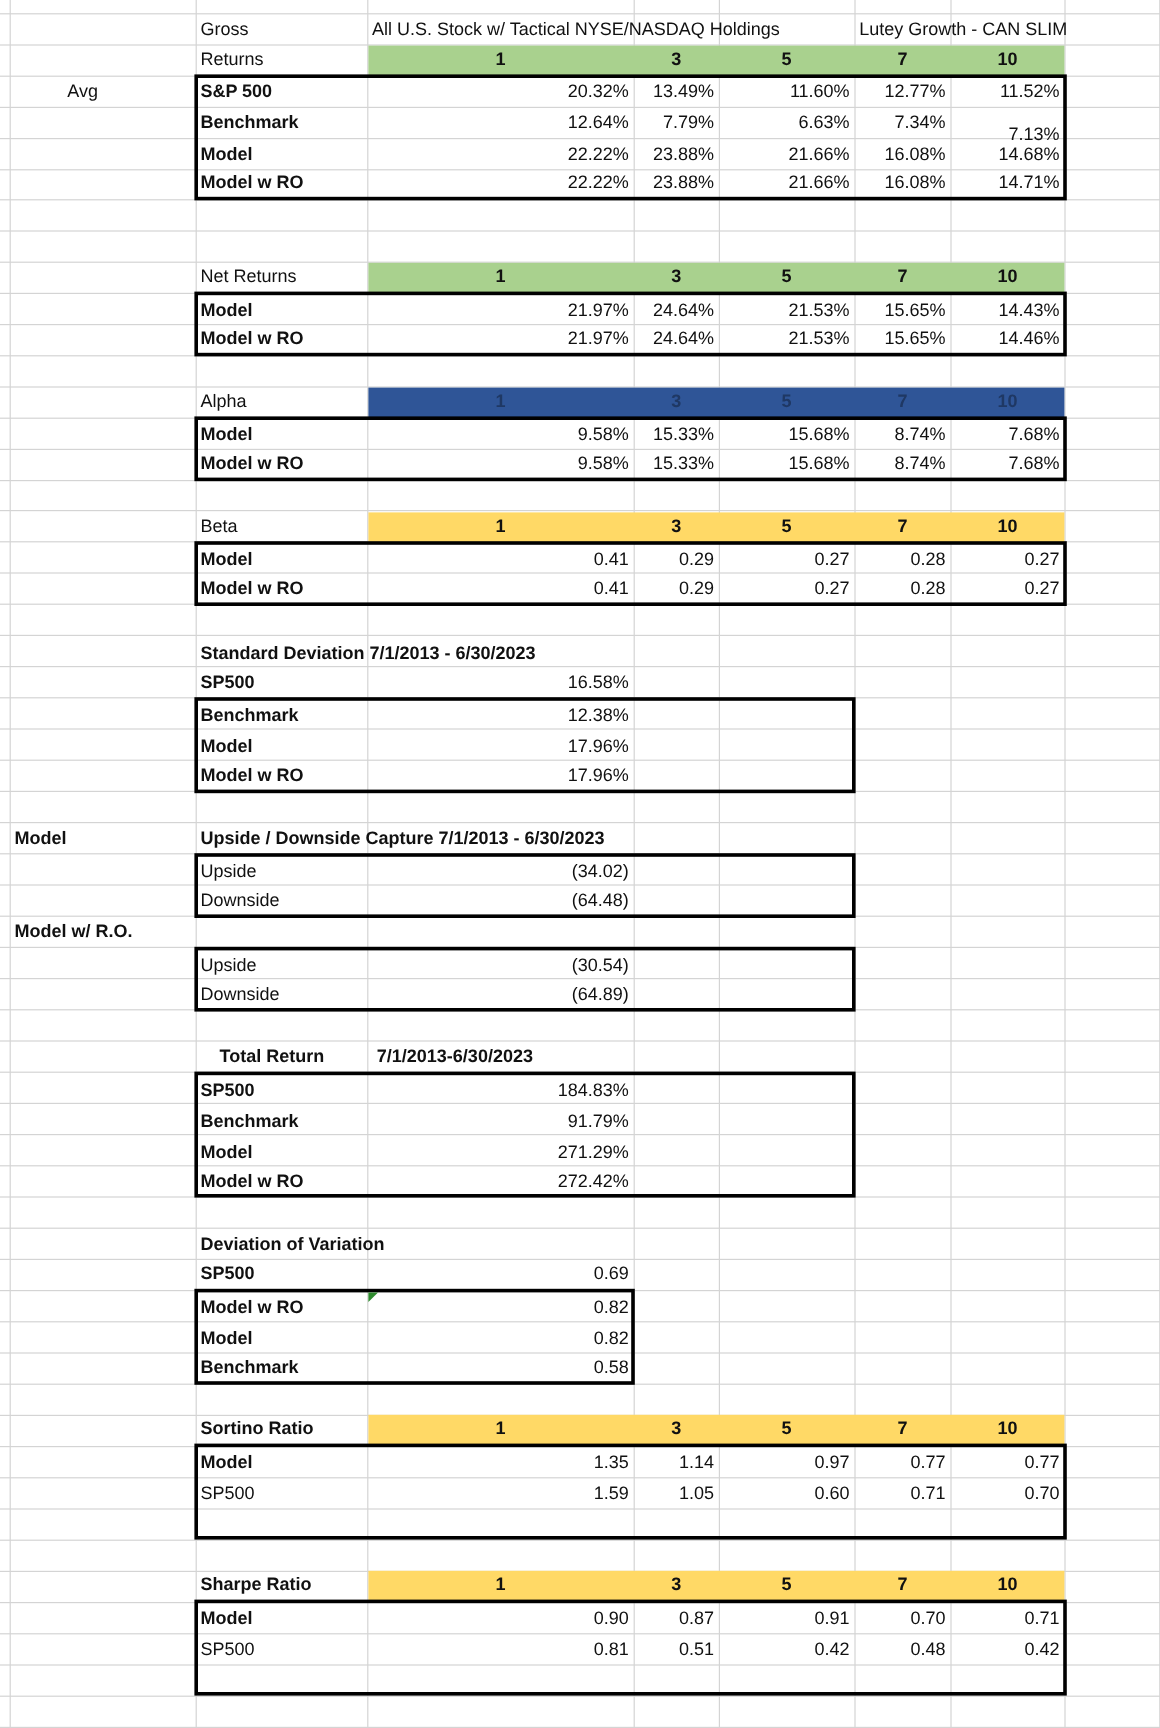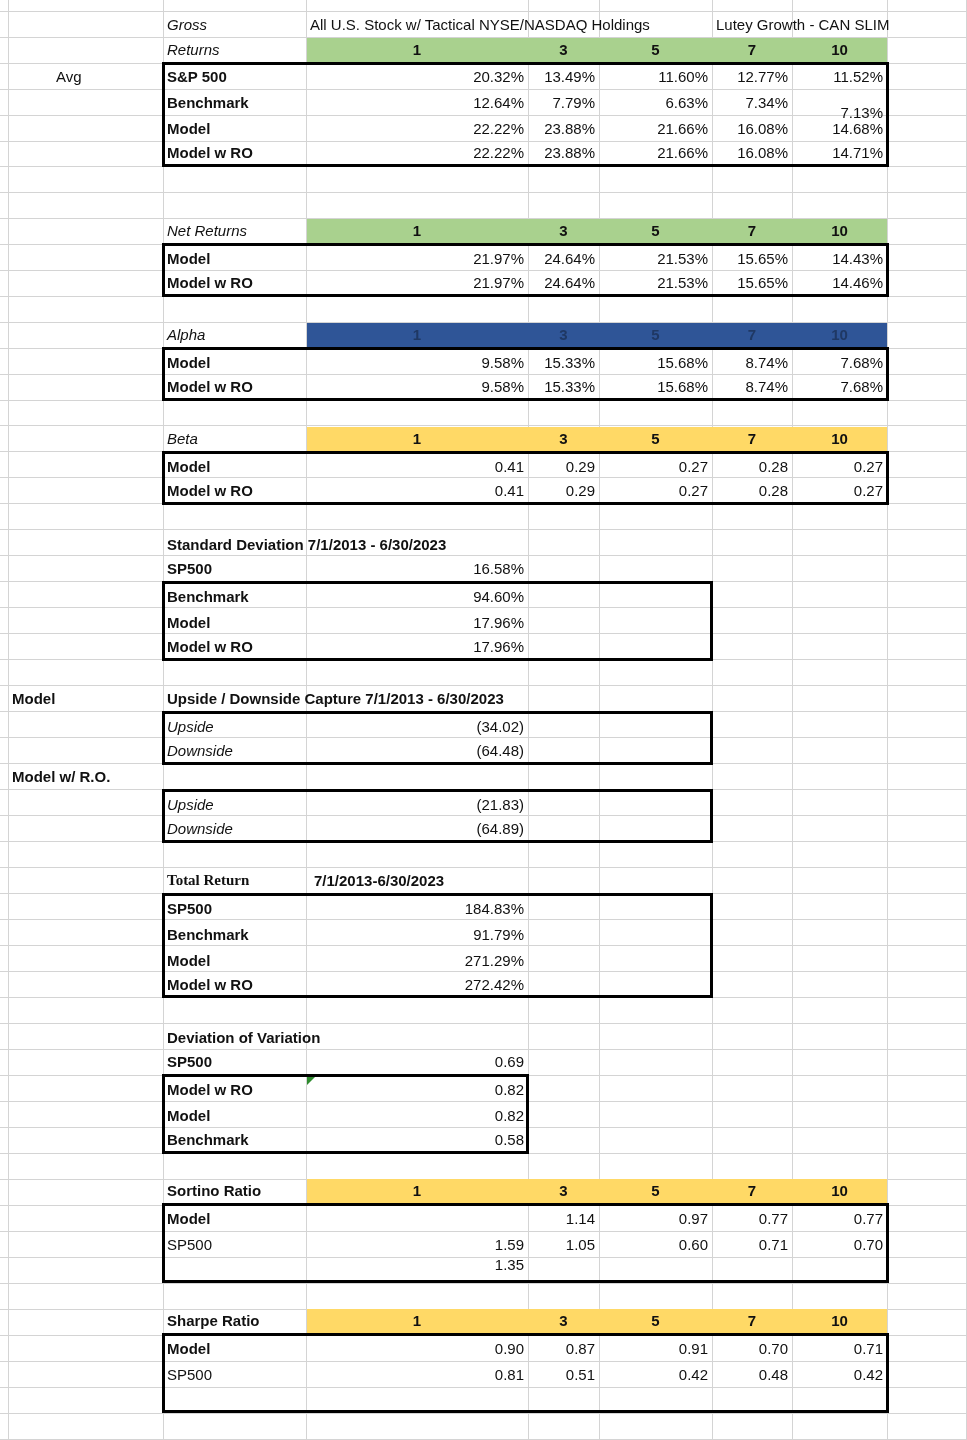--- a/index.html
+++ b/index.html
@@ -9,21 +9,21 @@
     background-image:
       linear-gradient(to right, #d4d4d4 1px, transparent 1px),
       linear-gradient(to bottom, #d4d4d4 1px, transparent 1px);
   }
   .vline { position:absolute; top:0; bottom:0; width:1px; background:#d4d4d4; }
   .hline { position:absolute; left:0; right:0; height:1px; background:#d4d4d4; }
   .cell { position:absolute; height:25px; line-height:25px; white-space:nowrap; overflow:visible; box-sizing:border-box; padding:0 4px; }
   .r { text-align:right; }
   .c { text-align:center; }
   .b { font-weight:bold; }
-  .i { font-style:italic; }
+  .i { }
   .fill { position:absolute; height:25px; }
   .green { background:#a9d18e; }
   .blue { background:#2f5597; }
   .yellow { background:#ffd966; }
   .box { position:absolute; border:3px solid #000; box-sizing:border-box; pointer-events:none; }
   .note { position:absolute; width:0; height:0; border-top:8px solid #2e8b2e; border-right:8px solid transparent; }
 </style>
 </head>
 <body>
 
@@ -220,42 +220,42 @@
     <div class="cell r" style="left:599px;top:478px;width:113px;">0.27</div>
     <div class="cell r" style="left:712px;top:478px;width:80px;">0.28</div>
     <div class="cell r" style="left:792px;top:478px;width:95px;">0.27</div>
   </div>
 
   <div class="cell b" style="left:163px;top:532px;">Standard Deviation 7/1/2013 - 6/30/2023</div>
   <div class="cell b" style="left:163px;top:556px;">SP500</div>
   <div class="cell r" style="left:306px;top:556px;width:222px;">16.58%</div>
   <div class="box" style="left:162px;top:581px;width:551px;height:80px;"></div>
   <div class="cell b" style="left:163px;top:584px;">Benchmark</div>
-  <div class="cell r" style="left:306px;top:584px;width:222px;">94.60%</div>
+  <div class="cell r" style="left:306px;top:584px;width:222px;">12.38%</div>
   <div class="cell b" style="left:163px;top:610px;">Model</div>
   <div class="cell r" style="left:306px;top:610px;width:222px;">17.96%</div>
   <div class="cell b" style="left:163px;top:634px;">Model w RO</div>
   <div class="cell r" style="left:306px;top:634px;width:222px;">17.96%</div>
 
   <div class="cell b" style="left:8px;top:686px;">Model</div>
   <div class="cell b" style="left:163px;top:686px;">Upside / Downside Capture 7/1/2013 - 6/30/2023</div>
   <div class="box" style="left:162px;top:711px;width:551px;height:54px;"></div>
   <div class="cell i" style="left:163px;top:714px;">Upside</div>
   <div class="cell r" style="left:306px;top:714px;width:222px;">(34.02)</div>
   <div class="cell i" style="left:163px;top:738px;">Downside</div>
   <div class="cell r" style="left:306px;top:738px;width:222px;">(64.48)</div>
 
   <div class="cell b" style="left:8px;top:764px;">Model w/ R.O.</div>
   <div class="box" style="left:162px;top:789px;width:551px;height:54px;"></div>
   <div class="cell i" style="left:163px;top:792px;">Upside</div>
-  <div class="cell r" style="left:306px;top:792px;width:222px;">(21.83)</div>
+  <div class="cell r" style="left:306px;top:792px;width:222px;">(30.54)</div>
   <div class="cell i" style="left:163px;top:816px;">Downside</div>
   <div class="cell r" style="left:306px;top:816px;width:222px;">(64.89)</div>
 
-  <div class="cell b" style="left:163px;top:868px;font-family:Liberation Serif, serif;">Total Return</div>
+  <div class="cell b" style="left:179px;top:868px;">Total Return</div>
   <div class="cell b" style="left:310px;top:868px;">7/1/2013-6/30/2023</div>
   <div class="box" style="left:162px;top:893px;width:551px;height:105px;"></div>
   <div class="cell b" style="left:163px;top:896px;">SP500</div>
   <div class="cell r" style="left:306px;top:896px;width:222px;">184.83%</div>
   <div class="cell b" style="left:163px;top:922px;">Benchmark</div>
   <div class="cell r" style="left:306px;top:922px;width:222px;">91.79%</div>
   <div class="cell b" style="left:163px;top:948px;">Model</div>
   <div class="cell r" style="left:306px;top:948px;width:222px;">271.29%</div>
   <div class="cell b" style="left:163px;top:972px;">Model w RO</div>
   <div class="cell r" style="left:306px;top:972px;width:222px;">272.42%</div>
@@ -275,21 +275,21 @@
   <div class="fill yellow" style="left:307px;top:1179px;width:580px;"></div>
   <div class="cell b" style="left:163px;top:1178px;">Sortino Ratio</div>
   <div class="cell c b" style="left:306px;top:1178px;width:222px;">1</div>
   <div class="cell c b" style="left:528px;top:1178px;width:71px;">3</div>
   <div class="cell c b" style="left:599px;top:1178px;width:113px;">5</div>
   <div class="cell c b" style="left:712px;top:1178px;width:80px;">7</div>
   <div class="cell c b" style="left:792px;top:1178px;width:95px;">10</div>
   <div class="box" style="left:162px;top:1203px;width:727px;height:80px;"></div>
   <div>
     <div class="cell b" style="left:163px;top:1206px;">Model</div>
-    <div class="cell r" style="left:306px;top:1252px;width:222px;">1.35</div>
+    <div class="cell r" style="left:306px;top:1206px;width:222px;">1.35</div>
     <div class="cell r" style="left:528px;top:1206px;width:71px;">1.14</div>
     <div class="cell r" style="left:599px;top:1206px;width:113px;">0.97</div>
     <div class="cell r" style="left:712px;top:1206px;width:80px;">0.77</div>
     <div class="cell r" style="left:792px;top:1206px;width:95px;">0.77</div>
   </div>
   <div>
     <div class="cell" style="left:163px;top:1232px;">SP500</div>
     <div class="cell r" style="left:306px;top:1232px;width:222px;">1.59</div>
     <div class="cell r" style="left:528px;top:1232px;width:71px;">1.05</div>
     <div class="cell r" style="left:599px;top:1232px;width:113px;">0.60</div>

